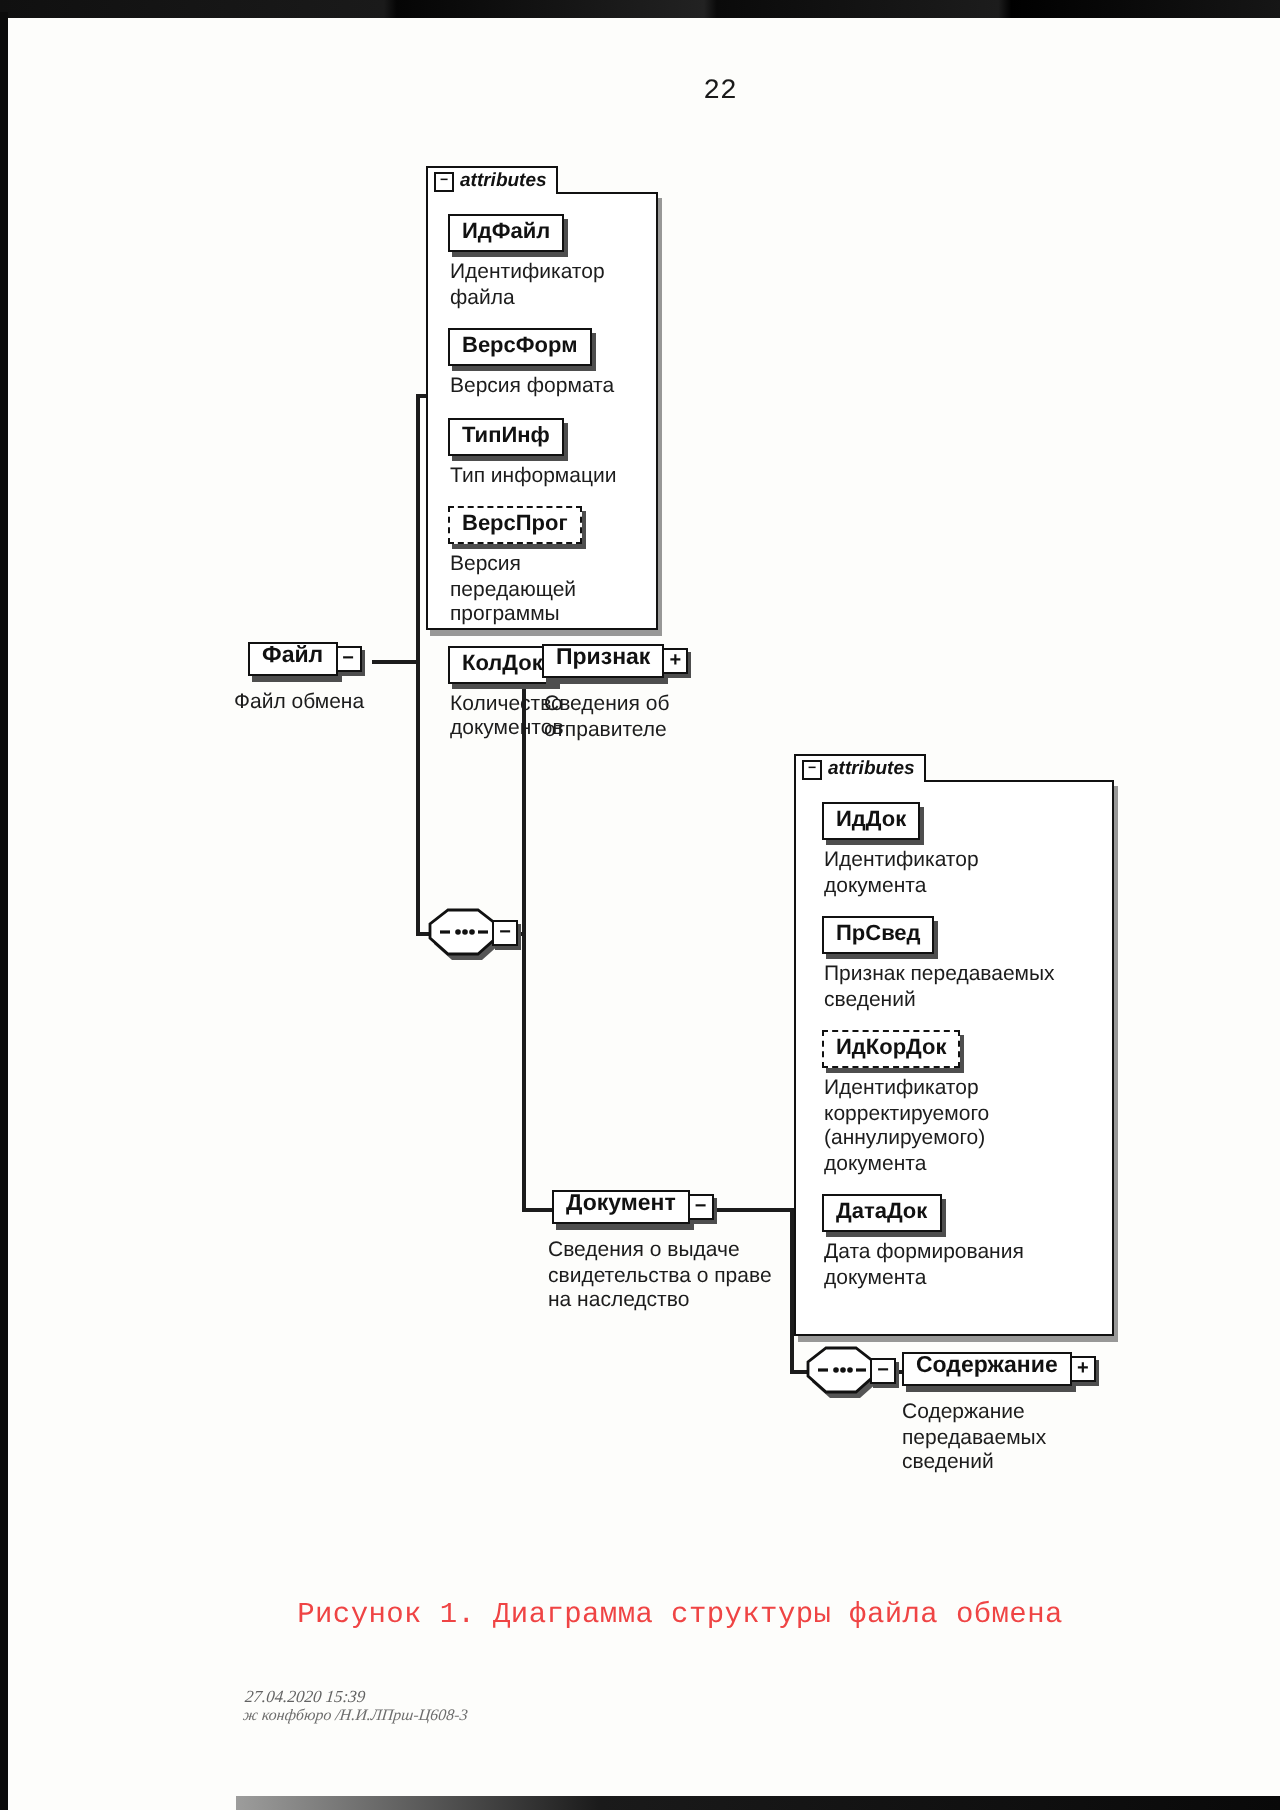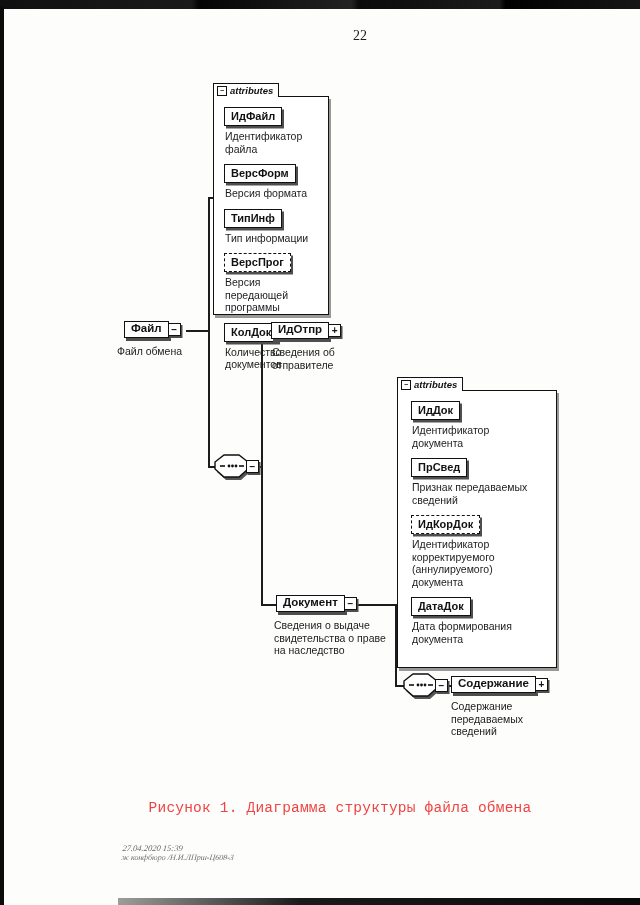--- a/index.html
+++ b/index.html
@@ -5,22 +5,22 @@
   html,body{margin:0;padding:0;background:#e8e8e8;}
   #page{position:relative;width:640px;height:905px;background:#fdfdfb;overflow:hidden;
         font-family:"Liberation Sans",sans-serif;color:#111;}
   
   .scan-top{position:absolute;left:0;top:0;width:640px;height:9px;
     background:linear-gradient(90deg,#101010 0%,#1a1a1a 30%,#050505 31%,#222 55%,#0a0a0a 56%,#1c1c1c 78%,#000 79%,#161616 100%);}
   .scan-left{position:absolute;left:0;top:6px;width:4px;height:899px;background:#0b0b0b;}
   .scan-bottom{position:absolute;left:118px;top:898px;width:522px;height:7px;
     background:linear-gradient(90deg,rgba(40,40,40,.45),#1a1a1a 35%,#090909);}
   
-  .pagenum{position:absolute;left:300px;top:28px;width:120px;text-align:center;
-    font-family:Liberation Serif, serif;font-size:14px;color:#1a1a1a;}
+  .pagenum{position:absolute;left:300px;top:38px;width:120px;text-align:center;
+    font-family:Liberation Mono, monospace;font-size:14px;color:#1a1a1a;}
   .caption{position:absolute;left:120px;top:800px;width:440px;text-align:center;
     font-family:Liberation Mono, monospace;font-size:14.5px;color:#ef4444;letter-spacing:.2px;}
   .stamp{position:absolute;left:122px;top:843px;font-family:"Liberation Serif",serif;
     font-style:italic;color:#3c3c3c;opacity:.8;transform:skewX(-6deg);}
   .stamp .l1{font-size:8.5px;line-height:10px;}
   .stamp .l2{font-size:8px;line-height:10px;color:#4a4a4a;}
   
   .hl,.vl{position:absolute;background:#1c1c1c;z-index:1;}
   .hl{height:1.5px;} .vl{width:1.5px;}
   
@@ -115,21 +115,21 @@
       <line x1="6" y1="12" x2="11" y2="12" stroke="#111" stroke-width="1.6"></line>
       <circle cx="15" cy="12" r="1.4" fill="#111"></circle>
       <circle cx="18.5" cy="12" r="1.4" fill="#111"></circle>
       <circle cx="22" cy="12" r="1.4" fill="#111"></circle>
       <line x1="25" y1="12" x2="30" y2="12" stroke="#111" stroke-width="1.6"></line>
     </svg>
   </div>
   <span class="handle" style="position:absolute;left:247px;top:460px">−</span>
 
   <div class="el" style="left:271px;top:322px">
-    <span class="el-name">ИдОтпр</span>
+    <span class="el-name">Признак</span>
     <span class="handle">+</span>
   </div>
   <div class="el-desc" style="left:272px;top:346px;width:78px">Сведения об отправителе</div>
 
   <div class="el" style="left:276px;top:595px">
     <span class="el-name">Документ</span>
     <span class="handle">−</span>
   </div>
   <div class="el-desc" style="left:274px;top:619px;width:120px">Сведения о выдаче свидетельства о праве на наследство</div>
 

